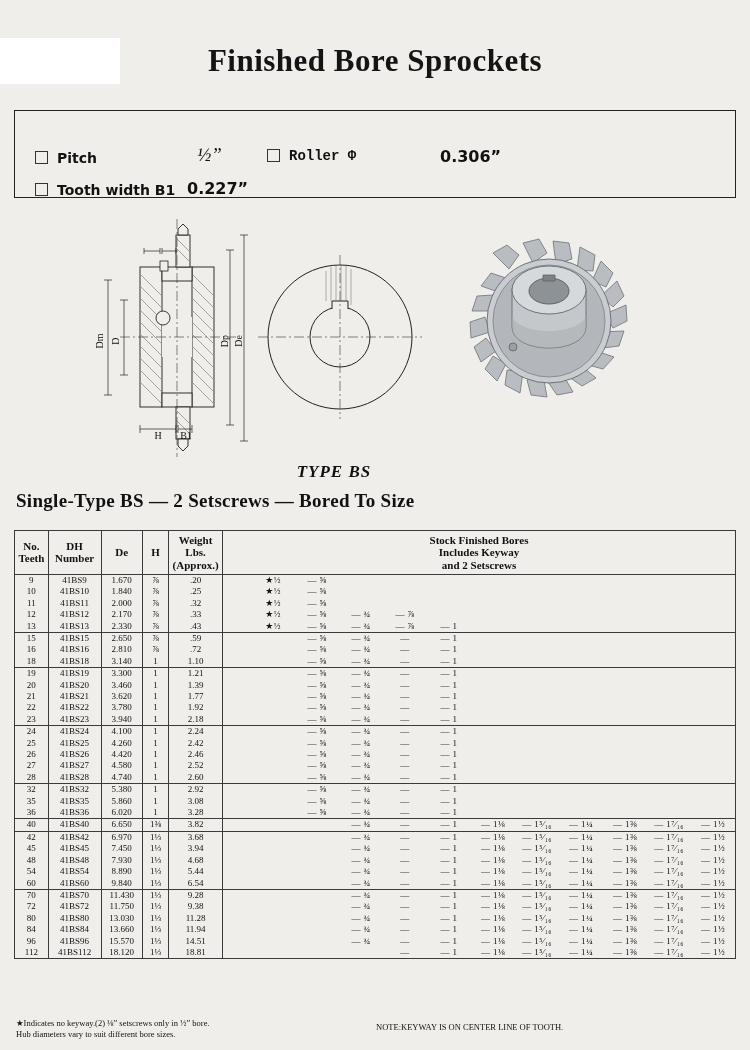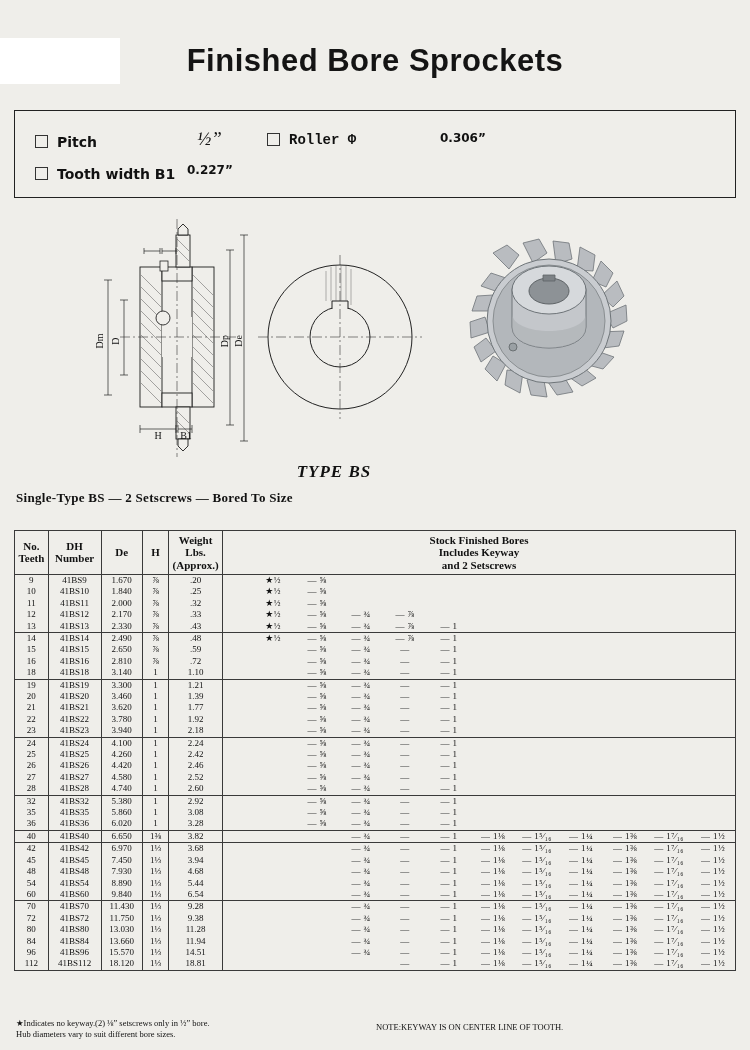--- a/index.html
+++ b/index.html
@@ -15,58 +15,58 @@
 
   
   .title-bar{
     position:absolute;left:0;top:38px;width:750px;height:46px;
   }
   .title-white{
     position:absolute;left:0;top:0;width:120px;height:46px;background:#fff;
   }
   .title-text{
     position:absolute;left:0;top:0;width:750px;height:46px;
-    text-align:center;font-family:Liberation Sans, sans-serif;
+    text-align:center;font-family:Liberation Serif, serif;
     font-weight:bold;font-size:31px;letter-spacing:0.5px;line-height:46px;
     color:#141414;
   }
 
   
   .spec-box{
     position:absolute;left:14px;top:110px;width:720px;height:86px;
     border:1px solid #222;background:#efeeea;
   }
   .chk{
     display:inline-block;width:11px;height:11px;border:1px solid #333;
     background:#efeeea;vertical-align:middle;margin-right:9px;
   }
-  .spec-row{position:absolute;font-family:"DejaVu Sans", sans-serif;}
+  .spec-row{position:absolute;font-family:"DejaVu Sans", sans-serif;margin-top:16px;}
   .spec-lab{font-weight:bold;font-size:14px;vertical-align:middle;}
-  .spec-val{font-weight:bold;font-size:12px;vertical-align:middle;text-align:center;}
+  .spec-val{font-weight:bold;font-size:16px;vertical-align:middle;text-align:center;}
   .r1{left:20px;top:20px;}
   .r1b{left:182px;top:17px;font-family:"Liberation Serif",serif;font-style:italic;font-size:19px;}
   .r1c{left:252px;top:20px;font-family:Liberation Mono, monospace;}
   .r1d{left:425px;top:20px;}
   .r2{left:20px;top:52px;}
   .r2b{left:172px;top:52px;}
 
   
   .draw{position:absolute;left:0;top:205px;width:750px;height:265px;}
   .draw svg{display:block;}
   .dimlab{font-family:"Liberation Serif",serif;font-size:10px;fill:#111;}
 
   .type-bs{
     position:absolute;left:0;top:462px;width:668px;text-align:center;
     font-family:"Liberation Serif",serif;font-style:italic;font-weight:bold;
     font-size:17px;letter-spacing:1px;
   }
 
   .section-title{
     position:absolute;left:16px;top:490px;
-    font-family:"Liberation Serif",serif;font-weight:bold;font-size:13px;
+    font-family:"Liberation Serif",serif;font-weight:bold;font-size:19px;
     letter-spacing:0.3px;
   }
 
   
   .tbl-wrap{position:absolute;left:14px;top:530px;width:722px;}
   table{border-collapse:collapse;width:722px;background:#efeeea;}
   th,td{border:1px solid #3a3a3a;padding:0;}
   thead th{
     font-family:"Liberation Serif",serif;font-weight:bold;font-size:11px;
     line-height:1.12;text-align:center;padding:3px 1px;
@@ -341,28 +341,20 @@
           </tr>
           <tr class="grp-end">
             <td class="c-teeth">13</td>
             <td class="c-dh">41BS13</td>
             <td class="c-de">2.330</td>
             <td class="c-h">⅞</td>
             <td class="c-w">.43</td>
             <td class="c-bores"><span class="bores-inner"><span class="bore">★½</span><span class="bore">— ⅝</span><span class="bore">— ¾</span><span class="bore">— ⅞</span><span class="bore">— 1</span></span></td>
           </tr>
           <tr>
-            <td class="c-teeth">14</td>
-            <td class="c-dh">41BS14</td>
-            <td class="c-de">2.490</td>
-            <td class="c-h">⅞</td>
-            <td class="c-w">.48</td>
-            <td class="c-bores"><span class="bores-inner"><span class="bore">★½</span><span class="bore">— ⅝</span><span class="bore">— ¾</span><span class="bore">— ⅞</span><span class="bore">— 1</span></span></td>
-          </tr>
-          <tr>
             <td class="c-teeth">15</td>
             <td class="c-dh">41BS15</td>
             <td class="c-de">2.650</td>
             <td class="c-h">⅞</td>
             <td class="c-w">.59</td>
             <td class="c-bores"><span class="bores-inner"><span class="bore"></span><span class="bore">— ⅝</span><span class="bore">— ¾</span><span class="bore">—</span><span class="bore">— 1</span></span></td>
           </tr>
           <tr>
             <td class="c-teeth">16</td>
             <td class="c-dh">41BS16</td>

